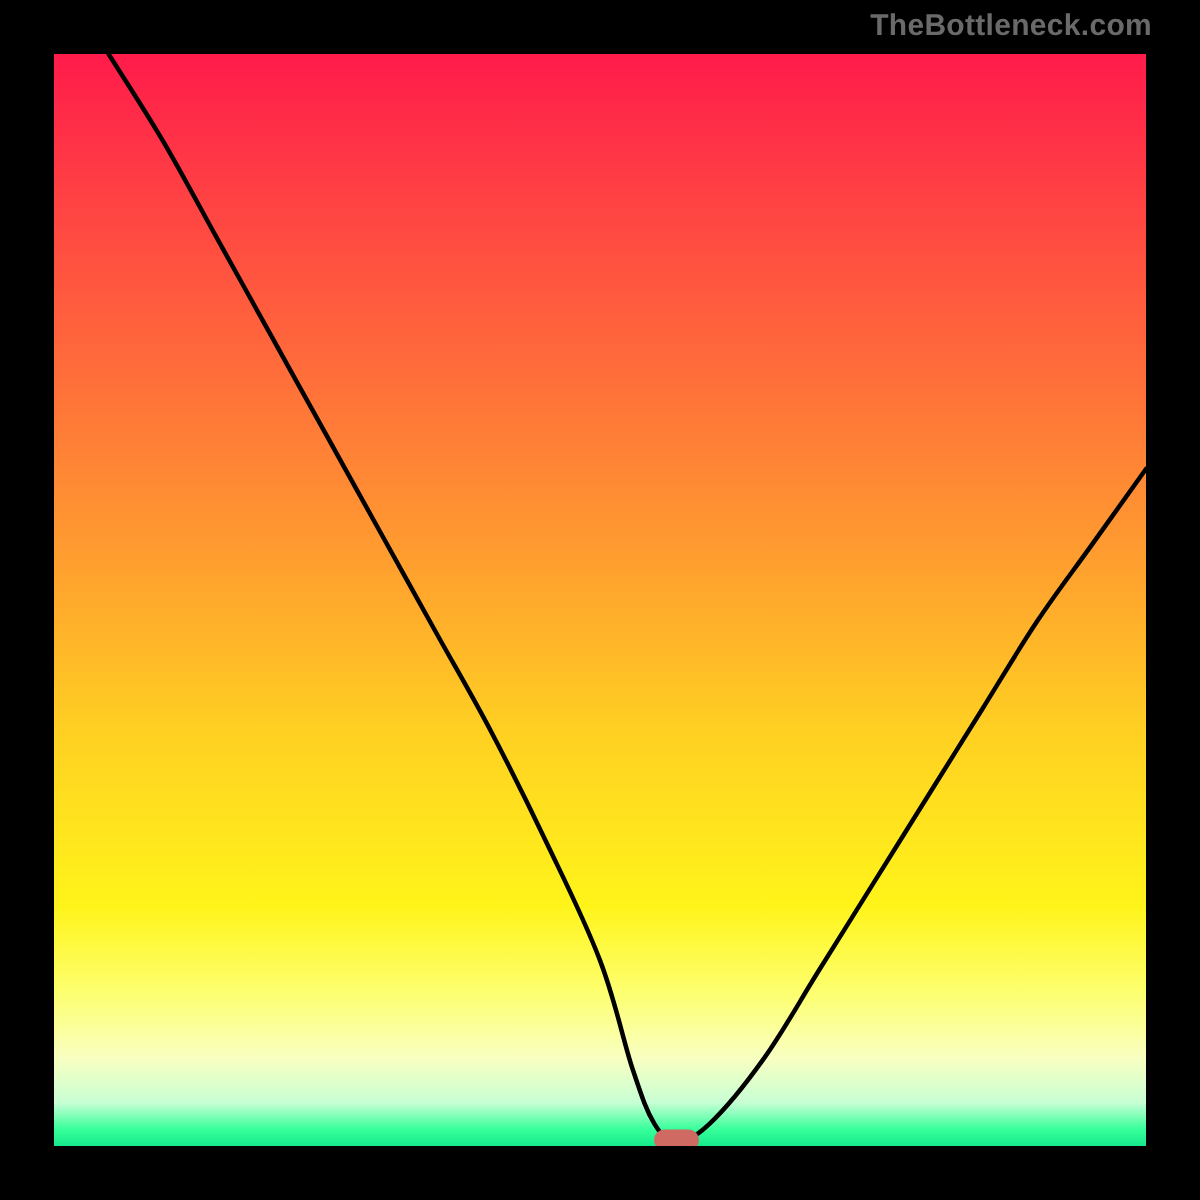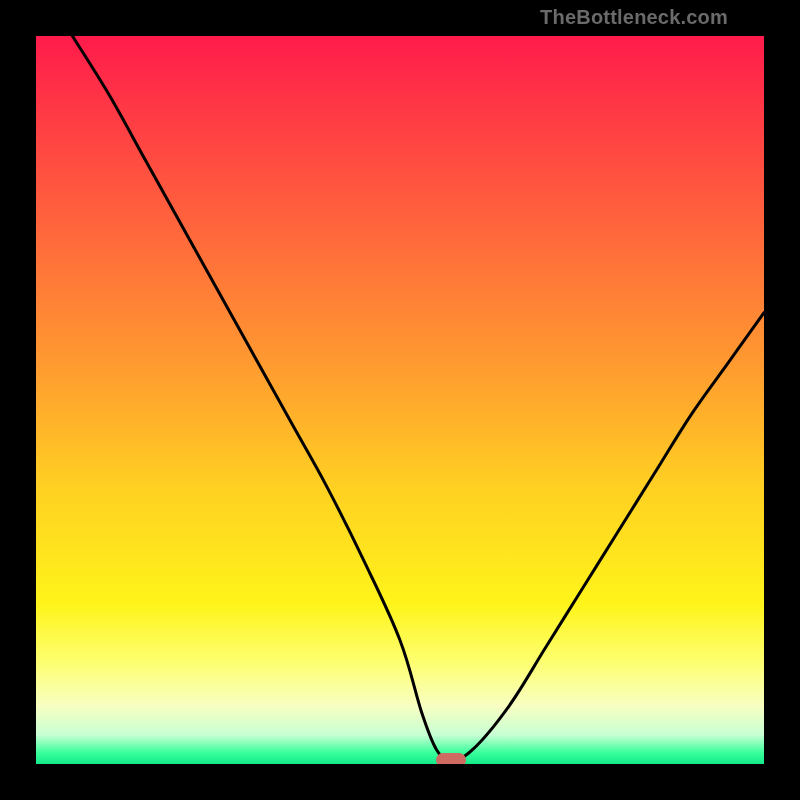--- a/index.html
+++ b/index.html
@@ -10,20 +10,21 @@
     background: #000;
     overflow: hidden;
   }
   .frame {
     position: absolute;
     left: 0;
     top: 0;
     width: 738px;
     height: 800px;
     background: #000;
+    padding-left: 40px;
   }
   .plot {
     position: absolute;
     left: 36px;
     top: 36px;
     width: 728px;
     height: 728px;
     overflow: hidden;
   }
   .gradient {

